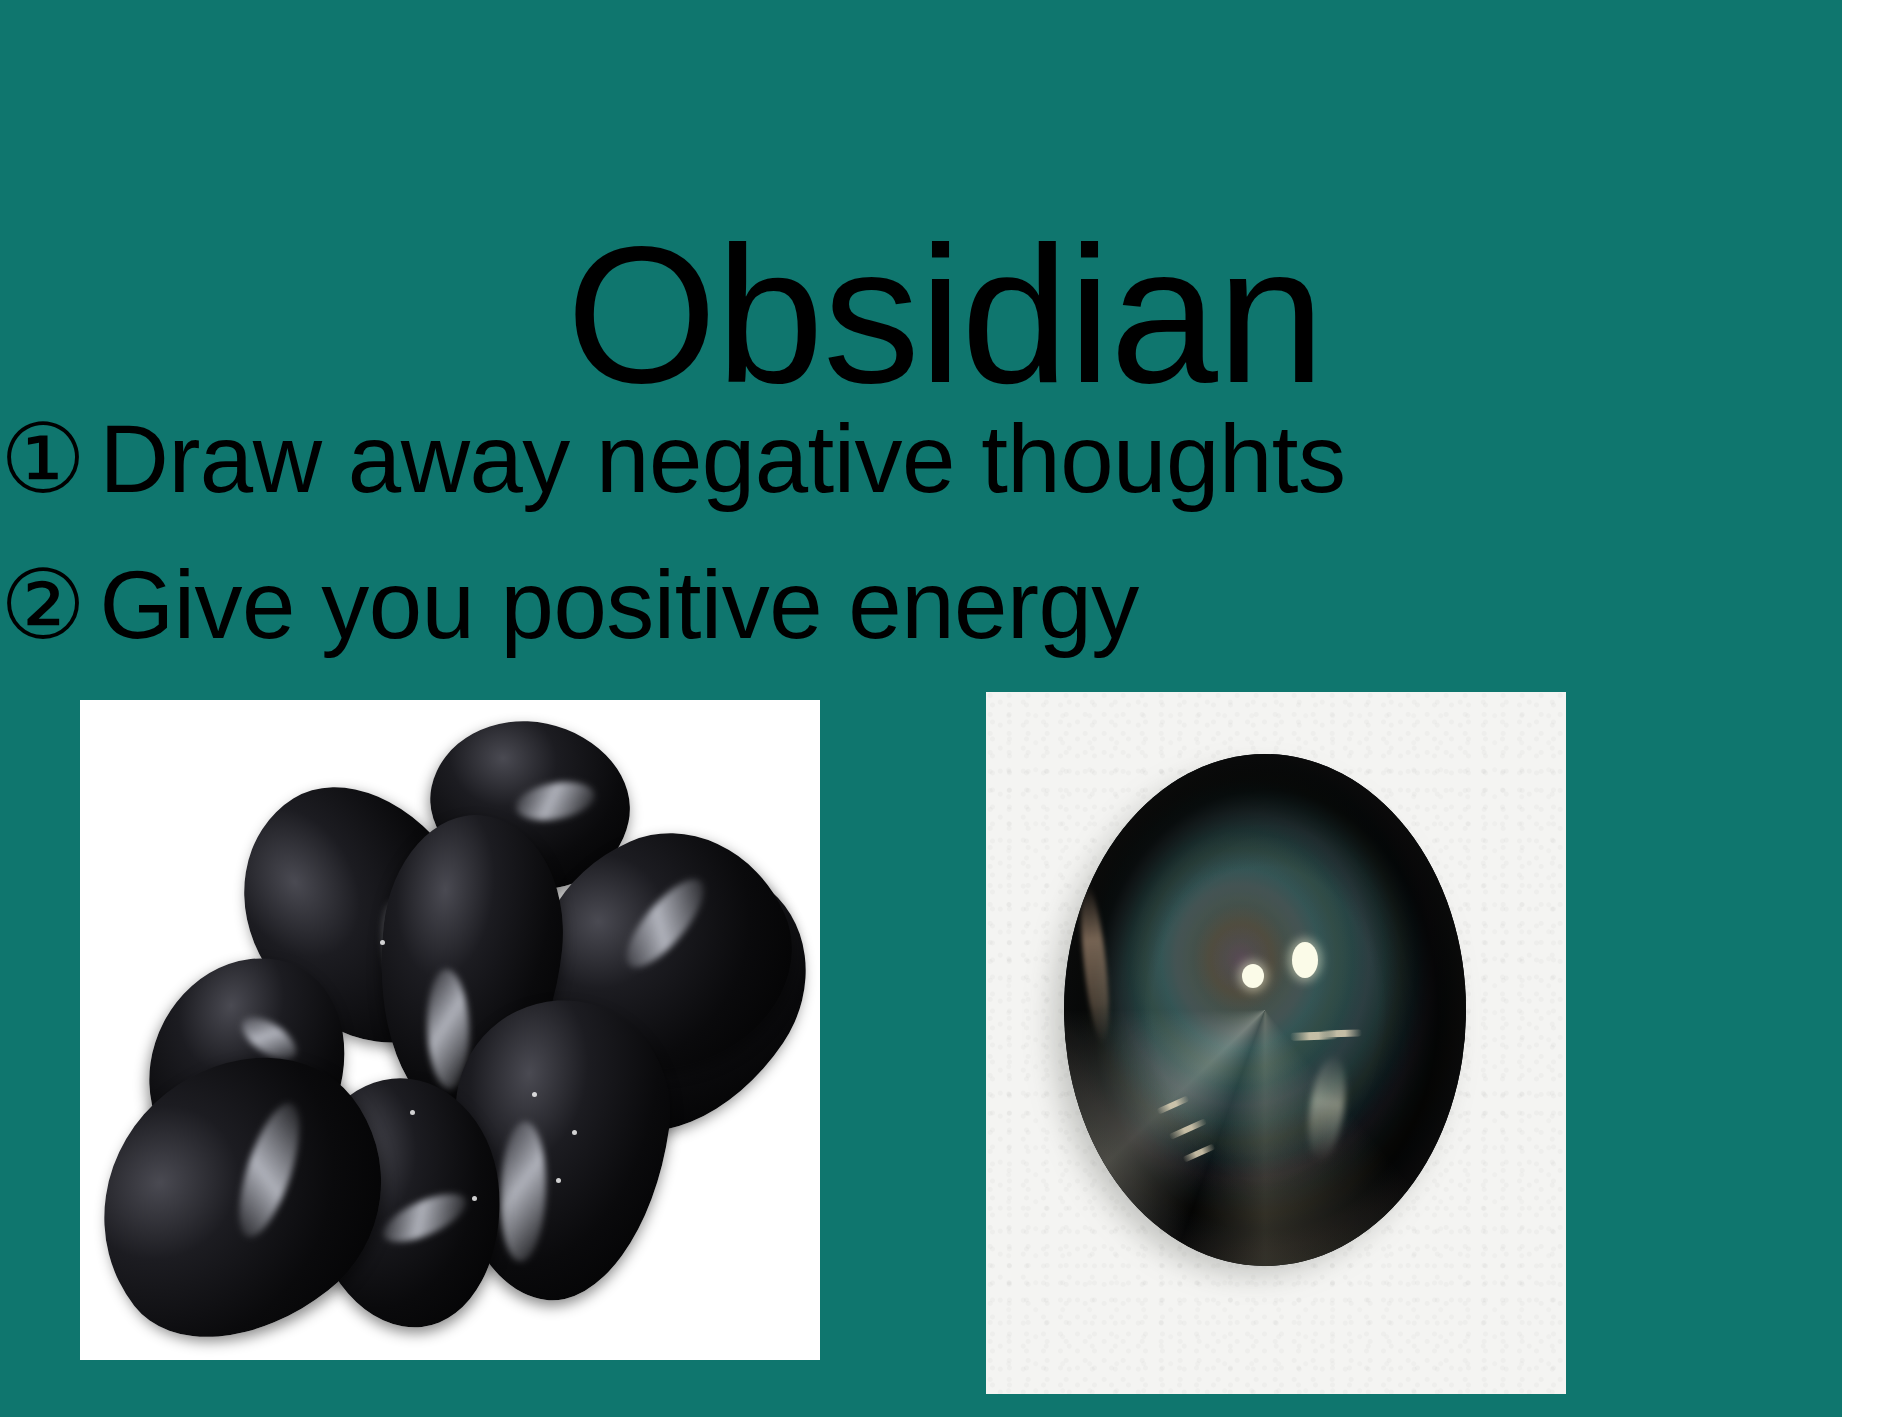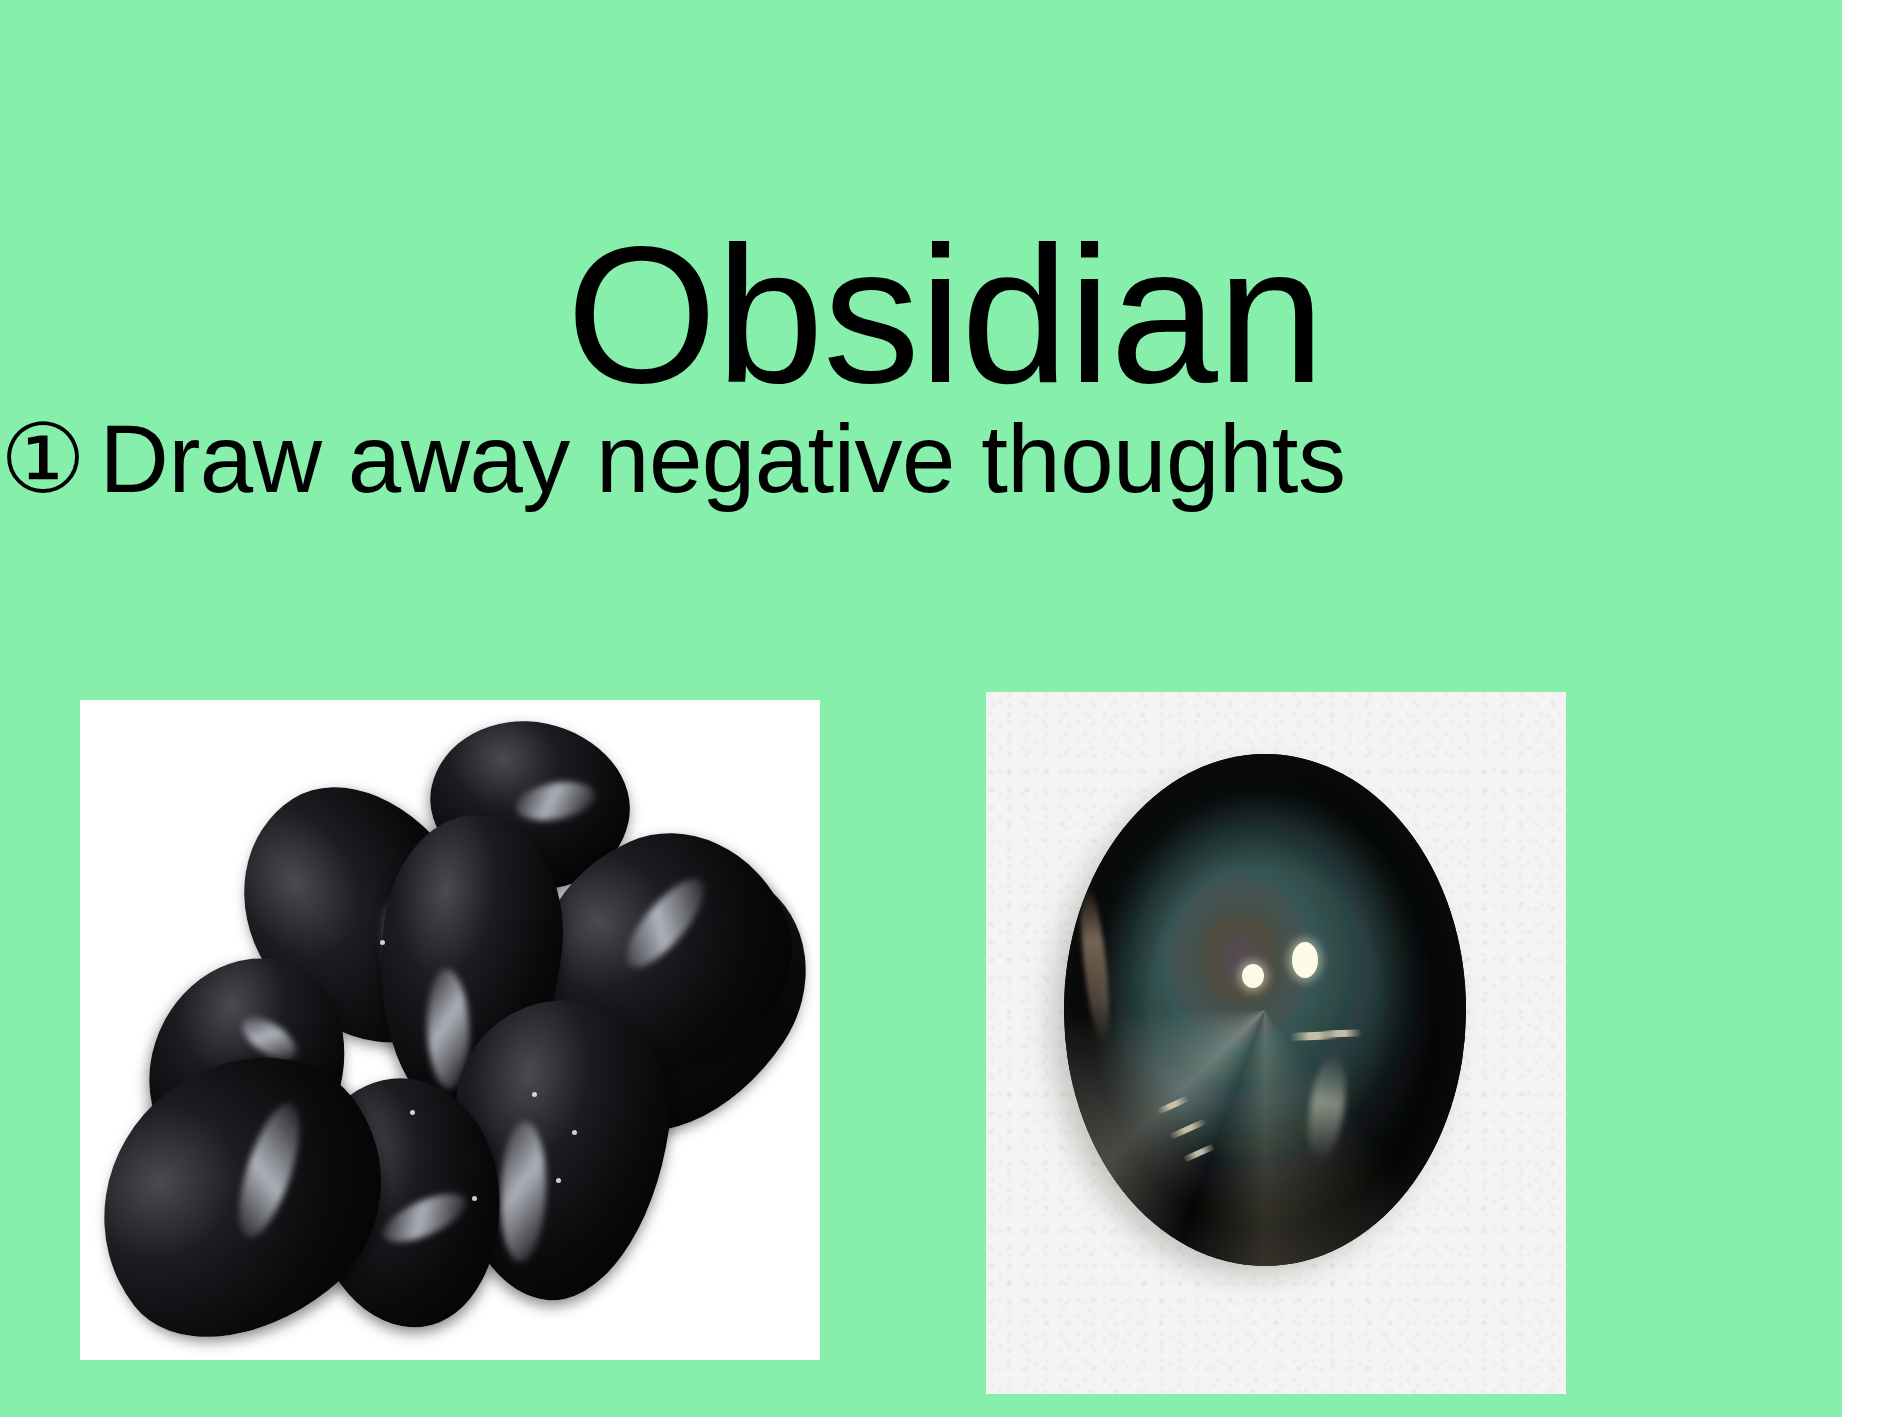--- a/index.html
+++ b/index.html
@@ -11,21 +11,21 @@
   body {
     font-family: "Liberation Sans", sans-serif;
     color: #000000;
     -webkit-font-smoothing: antialiased;
   }
 
   #slide {
     position: relative;
     width: 1842px;
     height: 1417px;
-    background: #86efac;
+    background: #0f766e;
     overflow: hidden;
   }
 
   
   .slide-title {
     position: absolute;
     left: 0;
     top: 88px;
     width: 1890px;
     text-align: center;
@@ -257,20 +257,23 @@
 <div id="slide">
 
   <h1 class="slide-title">Obsidian</h1>
 
   <div class="body-list">
 
     <div class="bullet-line">
       <span class="bullet-marker">①</span><span>Draw away negative thoughts</span>
     </div>
 
+    <div class="bullet-line">
+      <span class="bullet-marker">②</span><span>Give you positive energy</span>
+    </div>
 
   </div>
 
   <div class="photo-stones">
     <div class="pebble pb2"></div>
     <div class="pebble pb9"></div>
     <div class="pebble pb4"></div>
     <div class="pebble pb1"></div>
     <div class="pebble pb3"></div>
     <div class="pebble pb5"></div>

